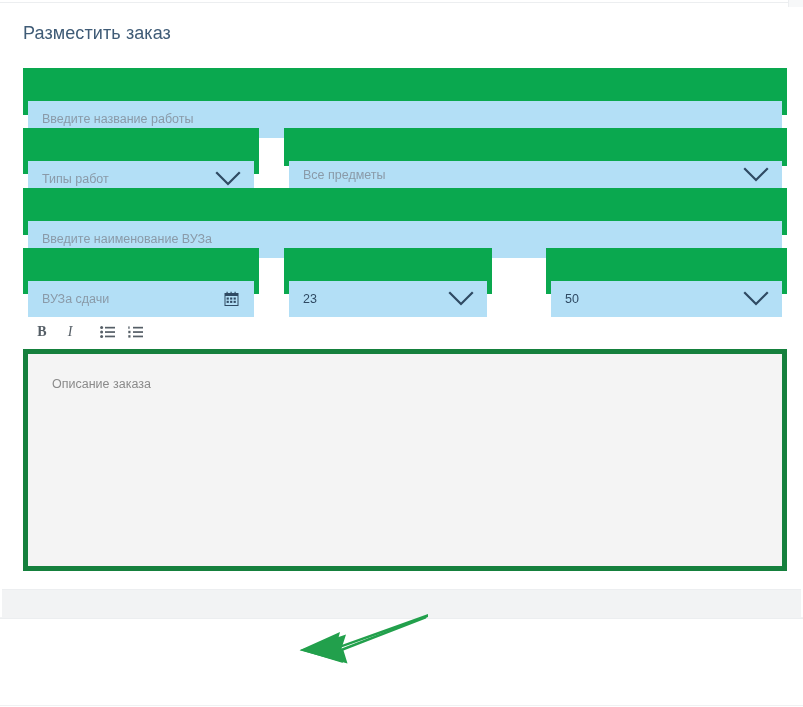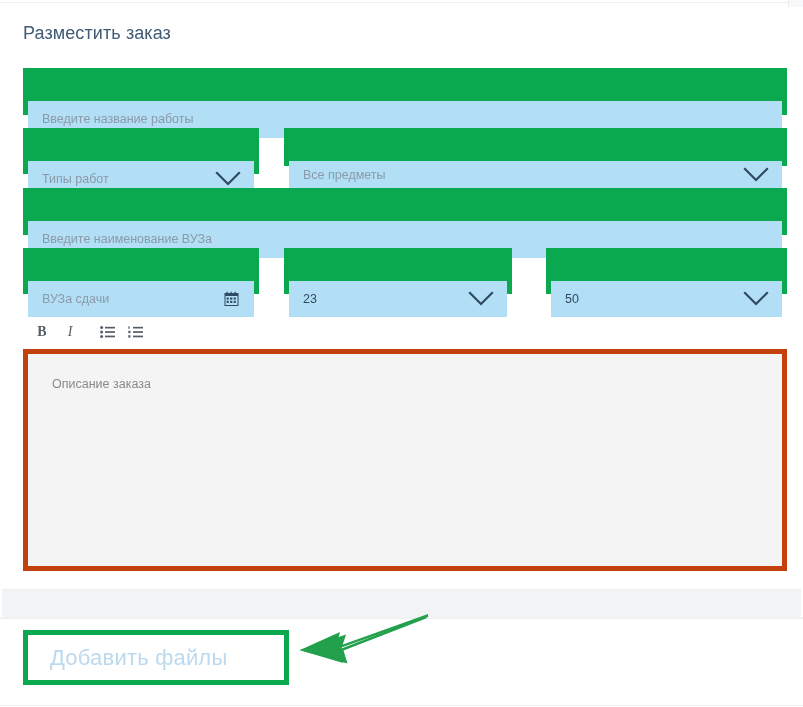--- a/index.html
+++ b/index.html
@@ -107,21 +107,21 @@
     height: 15px;
   }
   .cal-icon svg { display: block; }
 
   
   #f-title      { left: 23px;  top: 68px;  width: 764px; height: 47px; }
   #f-worktype   { left: 23px;  top: 128px; width: 236px; height: 46px; }
   #f-subject    { left: 284px; top: 128px; width: 503px; height: 38px; }
   #f-univ       { left: 23px;  top: 188px; width: 764px; height: 47px; }
   #f-date       { left: 23px;  top: 248px; width: 236px; height: 46px; }
-  #f-num1       { left: 284px; top: 248px; width: 228px; height: 46px; }
+  #f-num1       { left: 284px; top: 248px; width: 208px; height: 46px; }
   #f-num2       { left: 546px; top: 248px; width: 241px; height: 46px; }
 
   
   .editor-toolbar {
     position: absolute;
     left: 28px;
     top: 318px;
     width: 760px;
     height: 27px;
     display: flex;
@@ -145,21 +145,21 @@
   .tb-gap { width: 9px; }
   .tb-btn svg { display: block; }
 
   
   #f-desc {
     position: absolute;
     left: 23px;
     top: 349px;
     width: 764px;
     height: 222px;
-    background: #c2410c;
+    background: #15803d;
     box-sizing: border-box;
     padding: 5px;
   }
   #f-desc .desc-inner {
     width: 100%;
     height: 100%;
     background: #f4f4f4;
     box-sizing: border-box;
     padding: 20px 0 0 24px;
   }
@@ -364,25 +364,20 @@
   <div id="f-desc">
     <div class="desc-inner">
       <span class="desc-text">Описание заказа</span>
     </div>
   </div>
 
   <div class="sep-band"></div>
   <div class="sep-band-edge-l"></div>
   <div class="sep-band-edge-r"></div>
 
-  <div id="btn-addfiles">
-    <div class="btn-inner">
-      <span class="btn-label">Добавить файлы</span>
-    </div>
-  </div>
 
   <div class="anno-arrow">
     <svg width="132" height="56" viewBox="0 0 132 56">
       <path d="M132 0 L40 33 L44 18 L4 36 L47 49 L41 35 L132 3 Z" fill="#22a04c"></path>
       <path d="M3.5 36.2 L50 20.5 L45.5 34.5 L131 1.5 L130 4.5 L47.5 36.5 L51.5 49.5 Z" fill="#22a04c"></path>
     </svg>
   </div>
 
   <div class="bottom-rule"></div>
 

